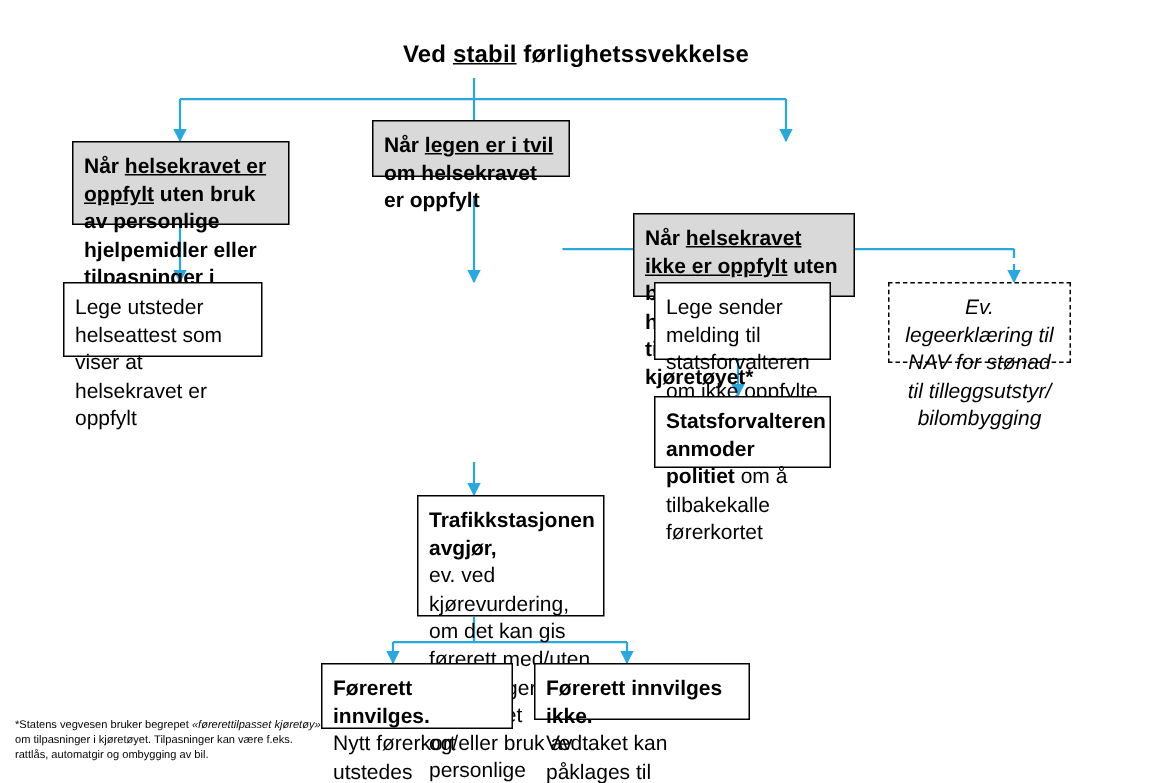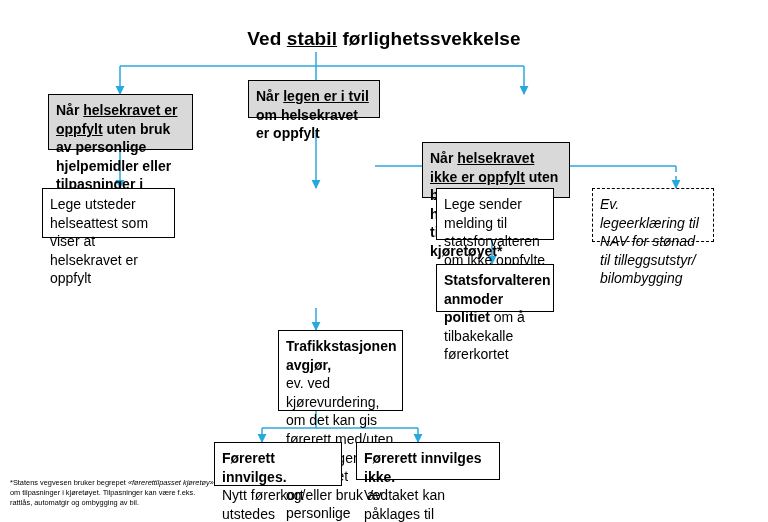--- a/index.html
+++ b/index.html
@@ -27,21 +27,21 @@
     width: 768px;
     height: 522px;
     pointer-events: none;
   }
   .title {
     position: absolute;
     left: 0;
     top: 28px;
     width: 768px;
     text-align: center;
-    font-size: 19px;
+    font-size: 16px;
     font-weight: bold;
     letter-spacing: 0.1px;
   }
   .title u { text-decoration: underline; }
 
   .box {
     position: absolute;
     box-sizing: border-box;
     border: 1px solid #000000;
     background: #ffffff;
@@ -49,20 +49,21 @@
     line-height: 1.33;
     padding: 6px 7px;
   }
   .box.gray {
     background: #d9d9d9;
   }
   .box.dashed {
     border: 1px dashed #000000;
     background: #ffffff;
     font-style: italic;
+    text-align: center;
   }
   .box b { font-weight: bold; }
   .box u { text-decoration: underline; }
   .box i { font-style: italic; }
 
   .footnote {
     position: absolute;
     left: 10px;
     top: 478px;
     width: 205px;

